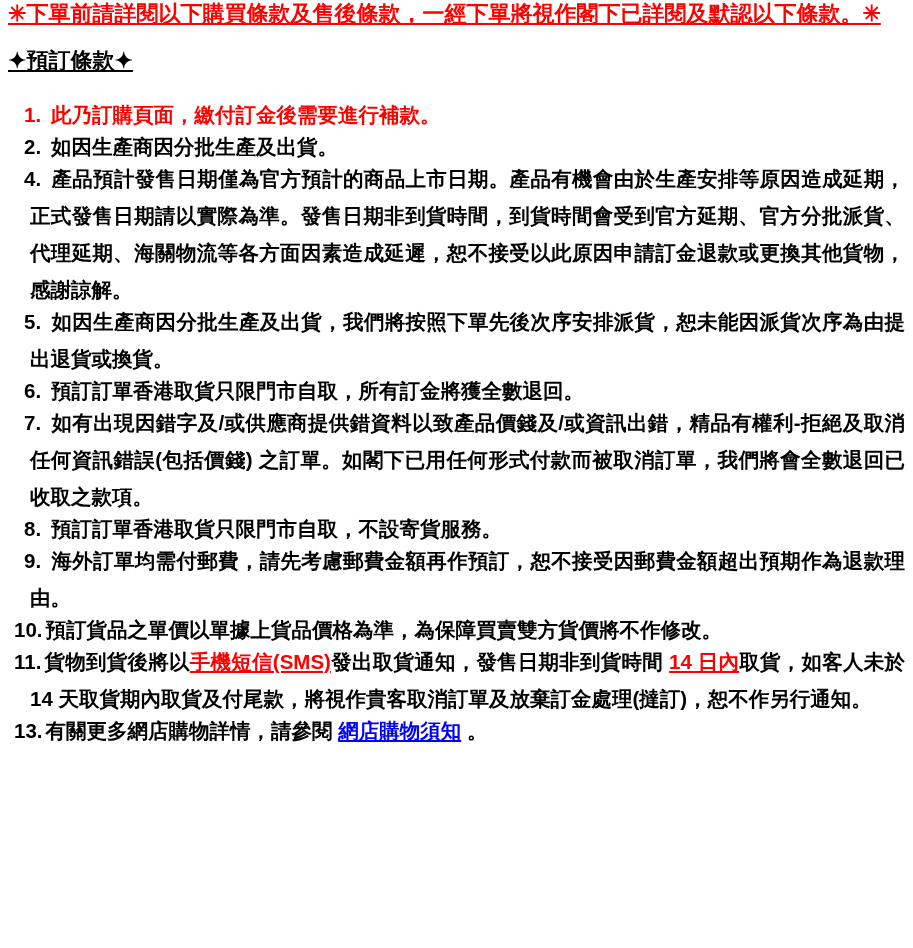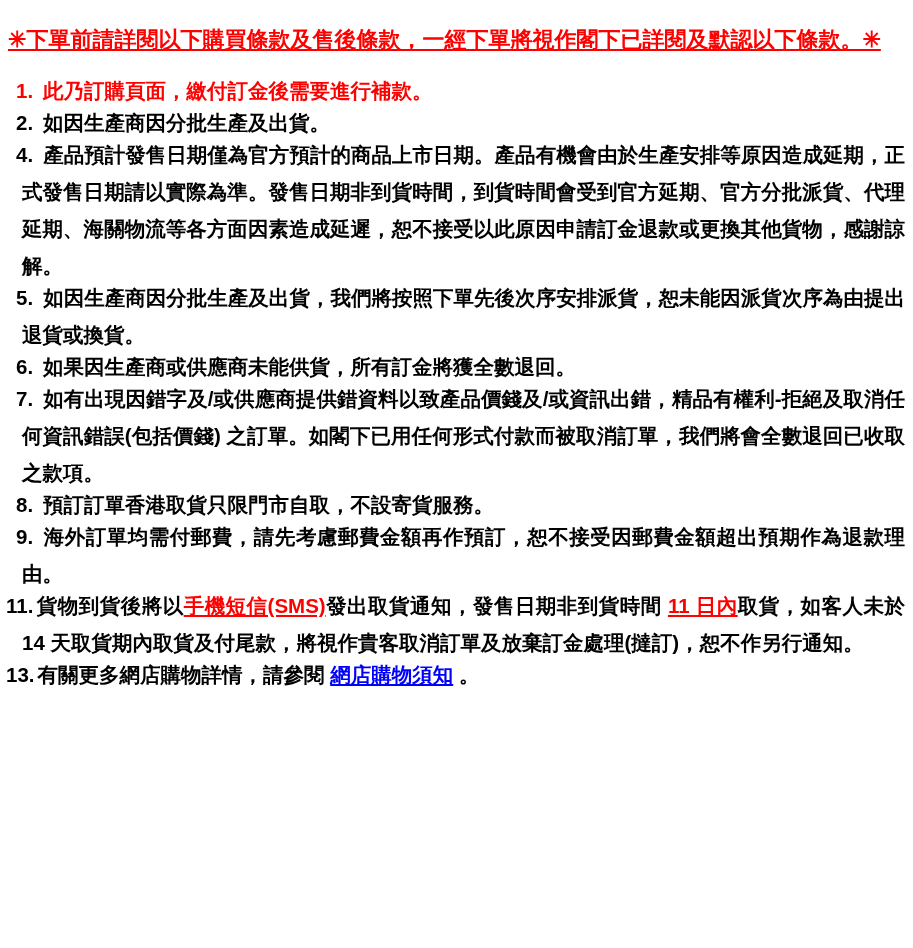--- a/index.html
+++ b/index.html
@@ -11,21 +11,21 @@
   *{box-sizing:border-box;}
   html,body{margin:0;padding:0;}
   body{
     width:913px;height:948px;
     background:var(--bg);
     color:var(--black);
     font-family:"Liberation Sans",sans-serif;
     font-weight:bold;
     overflow:hidden;
   }
-  .page{padding:26px 8px 0 8px;width:913px;}
+  .page{padding:0 8px 0 8px;width:913px;}
   .notice{
     margin:0 0 18px 0;
     font-size:22px;
     line-height:28px;
     color:var(--red);
     text-decoration:underline;
     letter-spacing:0;
   }
   .section-title{
     margin:0 0 20px 0;
@@ -36,20 +36,21 @@
     font-weight:bold;
   }
   .terms{
     margin:0;padding:0;
     font-size:20.5px;
     line-height:37px;
   }
   .term-item{
     padding-left:14px;
     text-align:justify;
+    margin-left:8px;
   }
   .term-item + .term-item{margin-top:-5px;}
   .term-item.red{color:var(--red);}
   .num{
     display:inline-block;
     margin-left:-6px;
     margin-right:10px;
   }
   .num.wide{
     margin-left:-16px;
@@ -64,26 +65,28 @@
     text-decoration:underline;
     cursor:pointer;
   }
 </style>
 </head>
 <body>
 
 <div class="page">
   <p class="notice">✳下單前請詳閱以下購買條款及售後條款，一經下單將視作閣下已詳閱及默認以下條款。✳</p>
 
+  <h2 class="section-title">✦預訂條款✦</h2>
 
   <div class="terms">
       <div class="term-item red"><span class="num">1.</span><span>此乃訂購頁面，繳付訂金後需要進行補款。</span></div>
       <div class="term-item"><span class="num">2.</span><span>如因生產商因分批生產及出貨。</span></div>
       <div class="term-item"><span class="num">4.</span><span>產品預計發售日期僅為官方預計的商品上市日期。產品有機會由於生產安排等原因造成延期，正式發售日期請以實際為準。發售日期非到貨時間，到貨時間會受到官方延期、官方分批派貨、代理延期、海關物流等各方面因素造成延遲，恕不接受以此原因申請訂金退款或更換其他貨物，感謝諒解。</span></div>
       <div class="term-item"><span class="num">5.</span><span>如因生產商因分批生產及出貨，我們將按照下單先後次序安排派貨，恕未能因派貨次序為由提出退貨或換貨。</span></div>
-      <div class="term-item"><span class="num">6.</span><span>如果因生產商或供應商未能供貨，所有訂金將獲全數退回。</span></div>
+      <div class="term-item"><span class="num">6.</span><span>預訂訂單香港取貨只限門市自取，所有訂金將獲全數退回。</span></div>
       <div class="term-item"><span class="num">7.</span><span>如有出現因錯字及/或供應商提供錯資料以致產品價錢及/或資訊出錯，精品有權利-拒絕及取消任何資訊錯誤(包括價錢) 之訂單。如閣下已用任何形式付款而被取消訂單，我們將會全數退回已收取之款項。</span></div>
       <div class="term-item"><span class="num">8.</span><span>預訂訂單香港取貨只限門市自取，不設寄貨服務。</span></div>
       <div class="term-item"><span class="num">9.</span><span>海外訂單均需付郵費，請先考慮郵費金額再作預訂，恕不接受因郵費金額超出預期作為退款理由。</span></div>
-      <div class="term-item"><span class="num wide">11.</span><span>貨物到貨後將以</span><span class="hl">手機短信(SMS)</span><span>發出取貨通知，發售日期非到貨時間 </span><span class="hl">11 日內</span><span>取貨，如客人未於 14 天取貨期內取貨及付尾款，將視作貴客取消訂單及放棄訂金處理(撻訂)，恕不作另行通知。</span></div>
+      <div class="term-item"><span class="num wide">10.</span><span>預訂貨品之單價以單據上貨品價格為準，為保障買賣雙方貨價將不作修改。</span></div>
+      <div class="term-item"><span class="num wide">11.</span><span>貨物到貨後將以</span><span class="hl">手機短信(SMS)</span><span>發出取貨通知，發售日期非到貨時間 </span><span class="hl">14 日內</span><span>取貨，如客人未於 14 天取貨期內取貨及付尾款，將視作貴客取消訂單及放棄訂金處理(撻訂)，恕不作另行通知。</span></div>
       <div class="term-item"><span class="num wide">13.</span><span>有關更多網店購物詳情，請參閱 </span><a href="#" class="link">網店購物須知</a><span> 。</span></div>
     </div>
 </div>
 
 </body></html>

